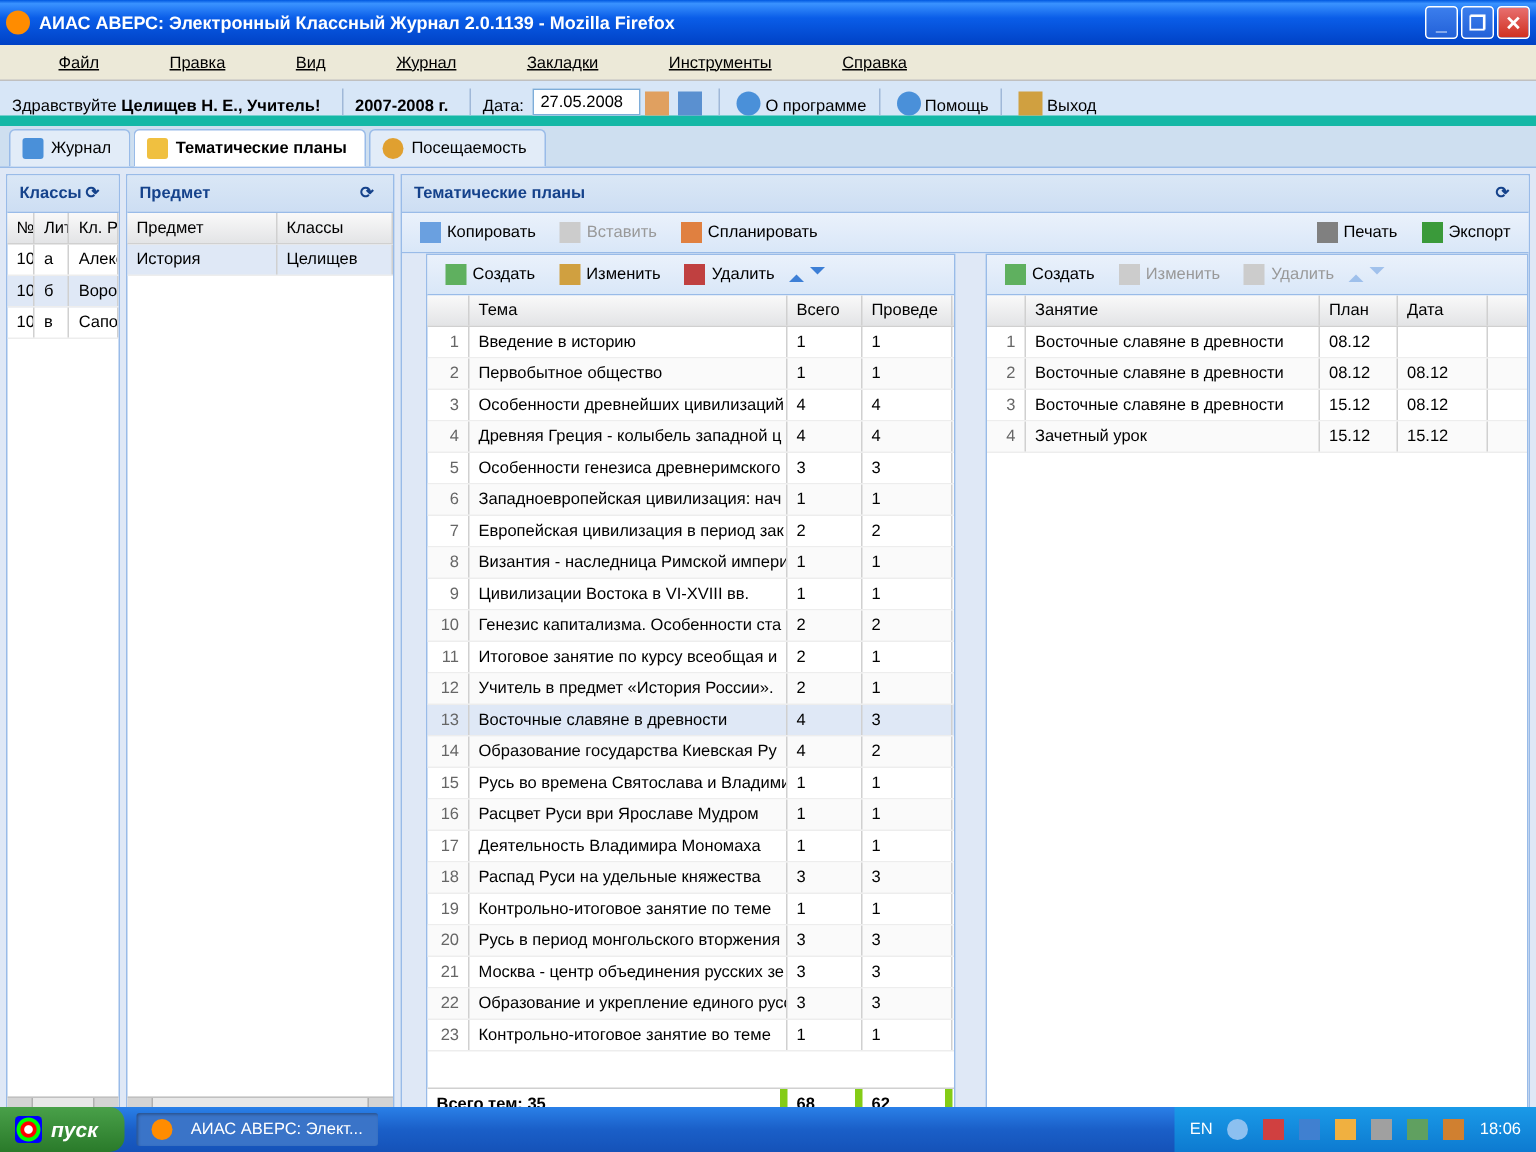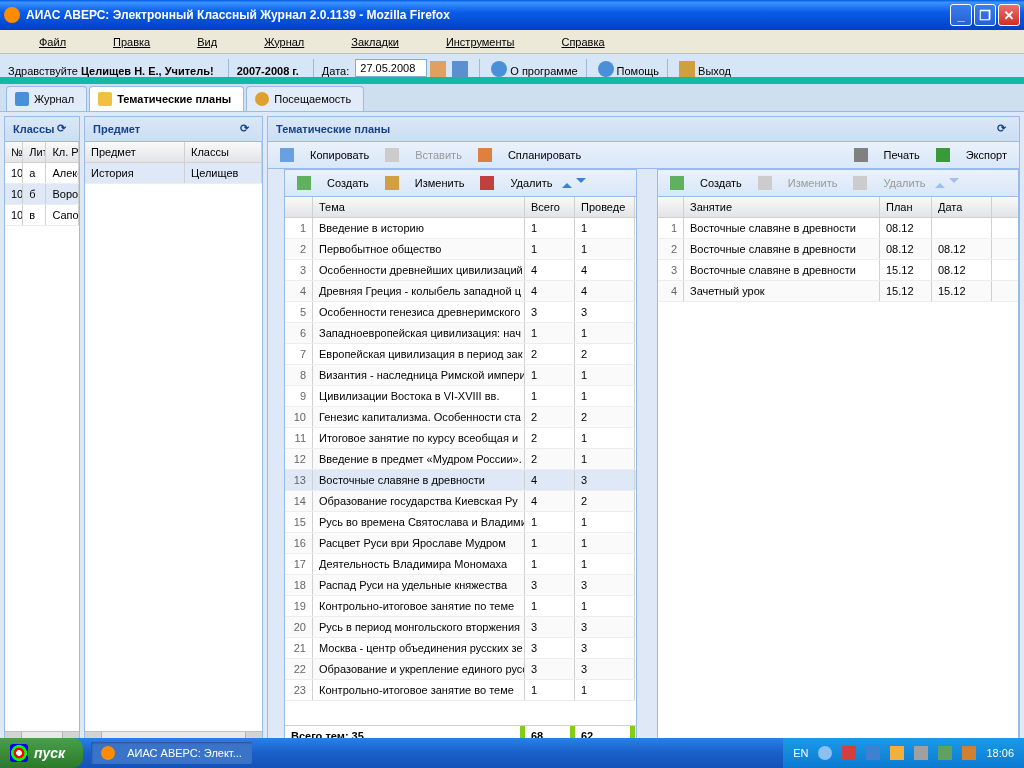--- a/index.html
+++ b/index.html
@@ -44,21 +44,21 @@
 .c-classes .grid-row > div:nth-child(2){width:30px}
 .c-classes .grid-row > div:nth-child(3){width:46px}
 .c-subjects { width: 179px; }
 .c-subjects .grid-hd > div:nth-child(1){width:100px}
 .c-subjects .grid-hd > div:nth-child(2){width:77px}
 .c-subjects .grid-row > div:nth-child(1){width:100px}
 .c-subjects .grid-row > div:nth-child(2){width:77px}
 .c-main { flex: 1; }
 .c-main-body { flex: 1; display: flex; gap: 4px; padding: 0; background: #dfe8f6; }
 .tb { background: linear-gradient(#eaf1fb,#d9e7f8); border-bottom: 1px solid #99bbe8; padding: 4px 6px; display: flex; align-items: center; gap: 4px; font-size: 11px; }
-.tb .btn { display: flex; align-items: center; gap: 16px; padding: 2px 6px; cursor: pointer; border-radius: 2px; }
+.tb .btn { display: flex; align-items: center; gap: 4px; padding: 2px 6px; cursor: pointer; border-radius: 2px; }
 .tb .btn.disabled { color: #999; cursor: default; }
 .tb-ico { width: 14px; height: 14px; display: inline-block; }
 .ico-copy{background:#6aa0e0}.ico-paste{background:#ccc}.ico-plan{background:#e08040}
 .ico-create{background:#5fb05f}.ico-edit{background:#d0a040}.ico-delete{background:#c04040}
 .ico-up{border:5px solid transparent;border-bottom-color:#3d7fd6;width:0;height:0}
 .ico-down{border:5px solid transparent;border-top-color:#3d7fd6;width:0;height:0}
 .ico-print{background:#808080}.ico-export{background:#3a9a3a}
 .spacer { flex: 1; }
 .subpanel { background: #fff; border: 1px solid #99bbe8; display: flex; flex-direction: column; margin-left: 16px; }
 .sp-themes { width: 353px; }
@@ -312,21 +312,21 @@
               <div>2</div>
             </div>
             <div class="grid-row">
               <div>11</div>
               <div>Итоговое занятие по курсу всеобщая и</div>
               <div>2</div>
               <div>1</div>
             </div>
             <div class="grid-row alt">
               <div>12</div>
-              <div>Введение в предмет «Мудром России».</div>
+              <div>Учитель в предмет «История России».</div>
               <div>2</div>
               <div>1</div>
             </div>
             <div class="grid-row selected">
               <div>13</div>
               <div>Восточные славяне в древности</div>
               <div>4</div>
               <div>3</div>
             </div>
             <div class="grid-row alt">

